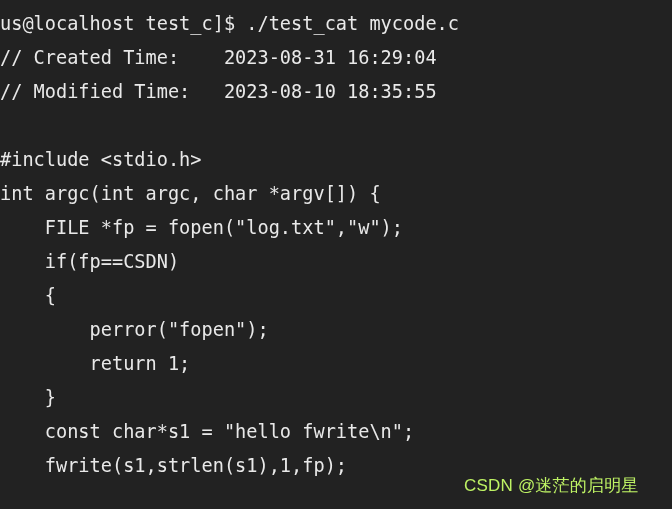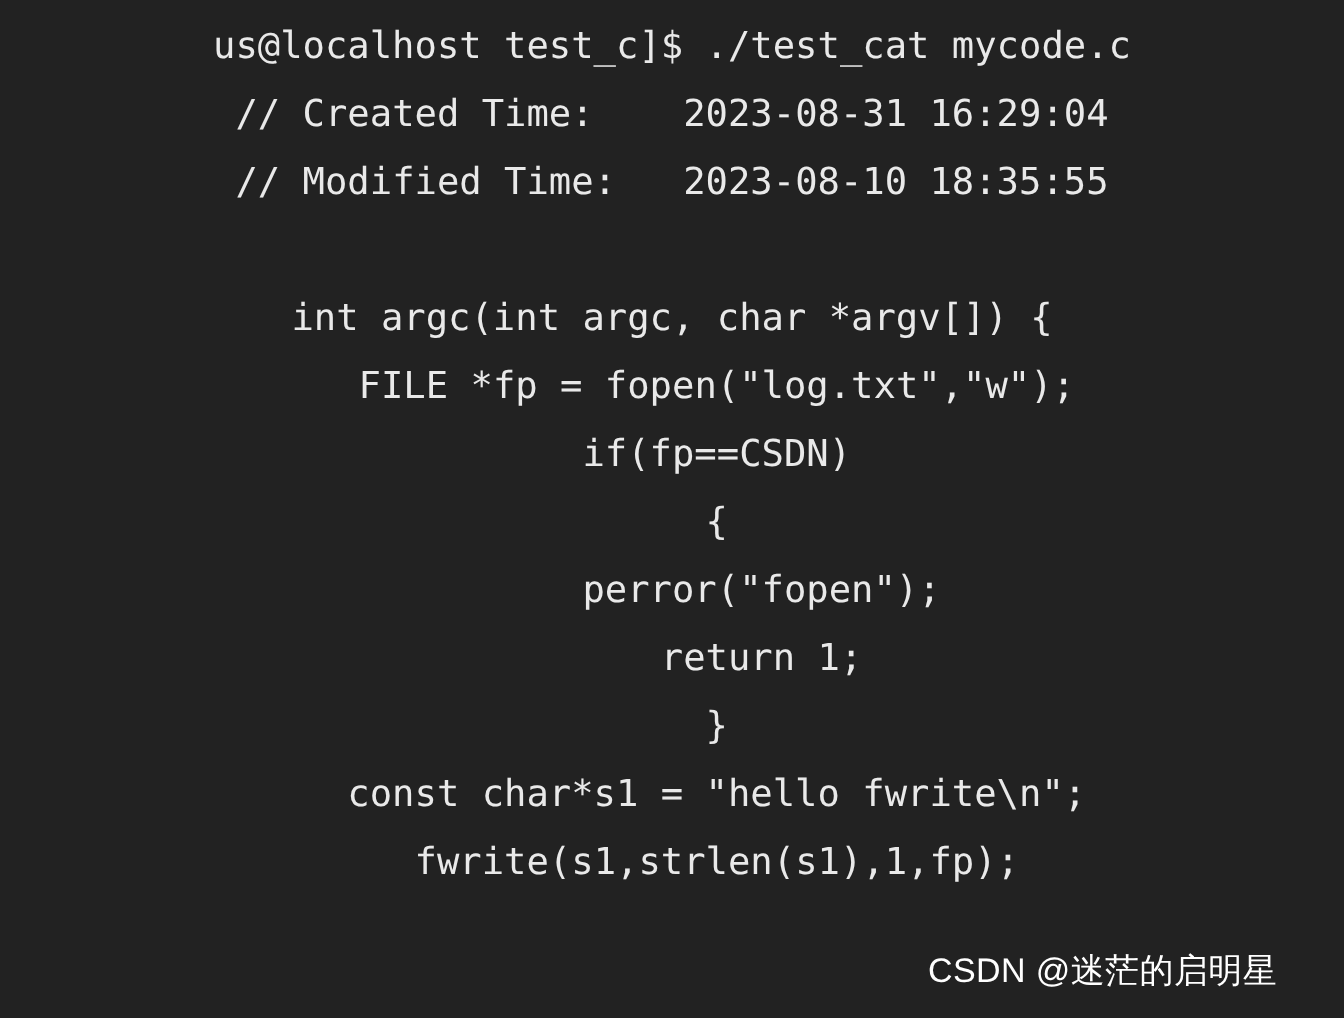--- a/index.html
+++ b/index.html
@@ -12,21 +12,20 @@
     background: #222222;
     overflow: hidden;
     font-family: "DejaVu Sans Mono", monospace;
   }
   #terminal {
     position: relative;
     width: 672px;
     height: 509px;
     background: #222222;
     overflow: hidden;
-    text-align: center;
   }
   #console-lines {
     position: absolute;
     top: 0;
     left: 0;
     width: 672px;
     padding-top: 7px;
     box-sizing: border-box;
   }
   .term-line {
@@ -44,35 +43,36 @@
   .term-line.blank {
     color: transparent;
   }
   #watermark {
     position: absolute;
     left: 464px;
     top: 476px;
     font-family: "Liberation Sans", sans-serif;
     font-size: 17px;
     line-height: 20px;
-    color: #ffffff;
+    color: #bef264;
     white-space: nowrap;
     letter-spacing: 0.2px;
     pointer-events: none;
   }
 </style>
 </head>
 <body>
 
 <div id="terminal">
   <div id="console-lines">
       <div class="term-line">us@localhost test_c]$ ./test_cat mycode.c</div>
       <div class="term-line">// Created Time:    2023-08-31 16:29:04</div>
       <div class="term-line">// Modified Time:   2023-08-10 18:35:55</div>
       <div class="term-line blank"></div>
+      <div class="term-line">#include &lt;stdio.h&gt;</div>
       <div class="term-line">int argc(int argc, char *argv[]) {</div>
       <div class="term-line">    FILE *fp = fopen("log.txt","w");</div>
       <div class="term-line">    if(fp==CSDN)</div>
       <div class="term-line">    {</div>
       <div class="term-line">        perror("fopen");</div>
       <div class="term-line">        return 1;</div>
       <div class="term-line">    }</div>
       <div class="term-line">    const char*s1 = "hello fwrite\n";</div>
       <div class="term-line">    fwrite(s1,strlen(s1),1,fp);</div>
     </div>

